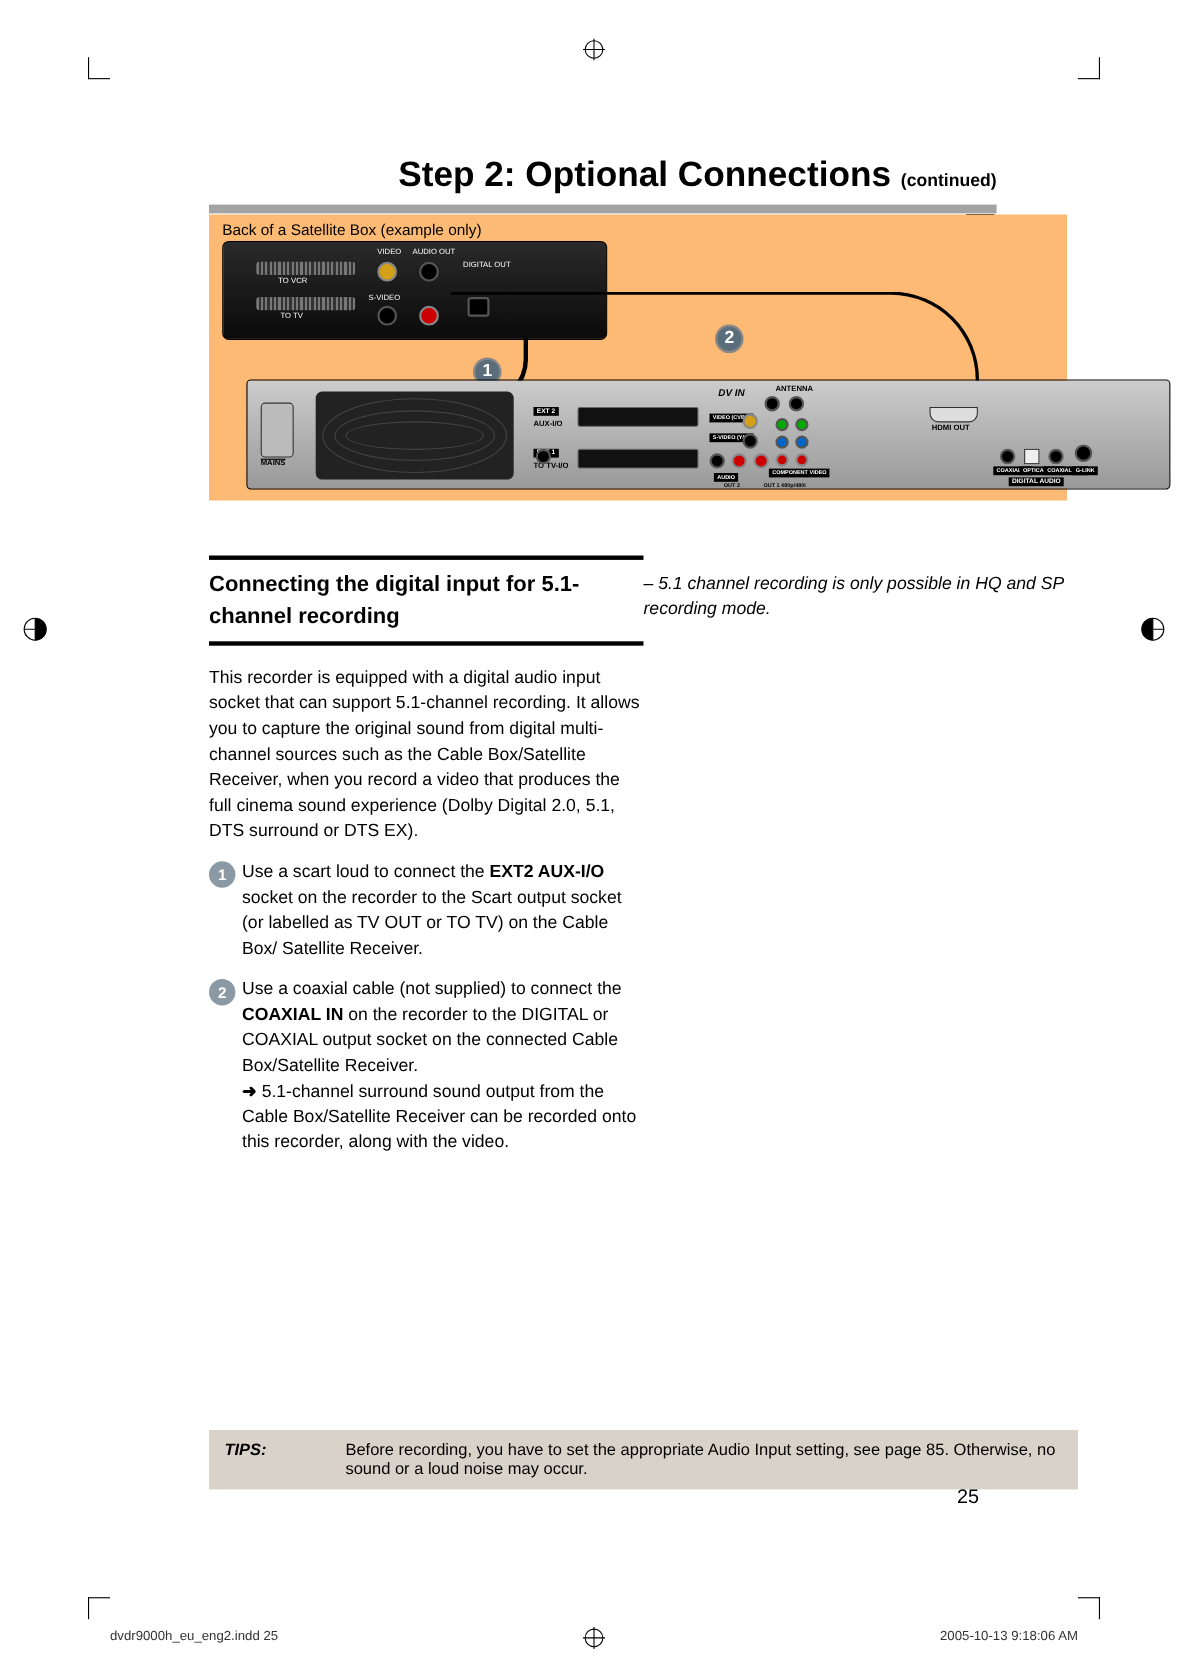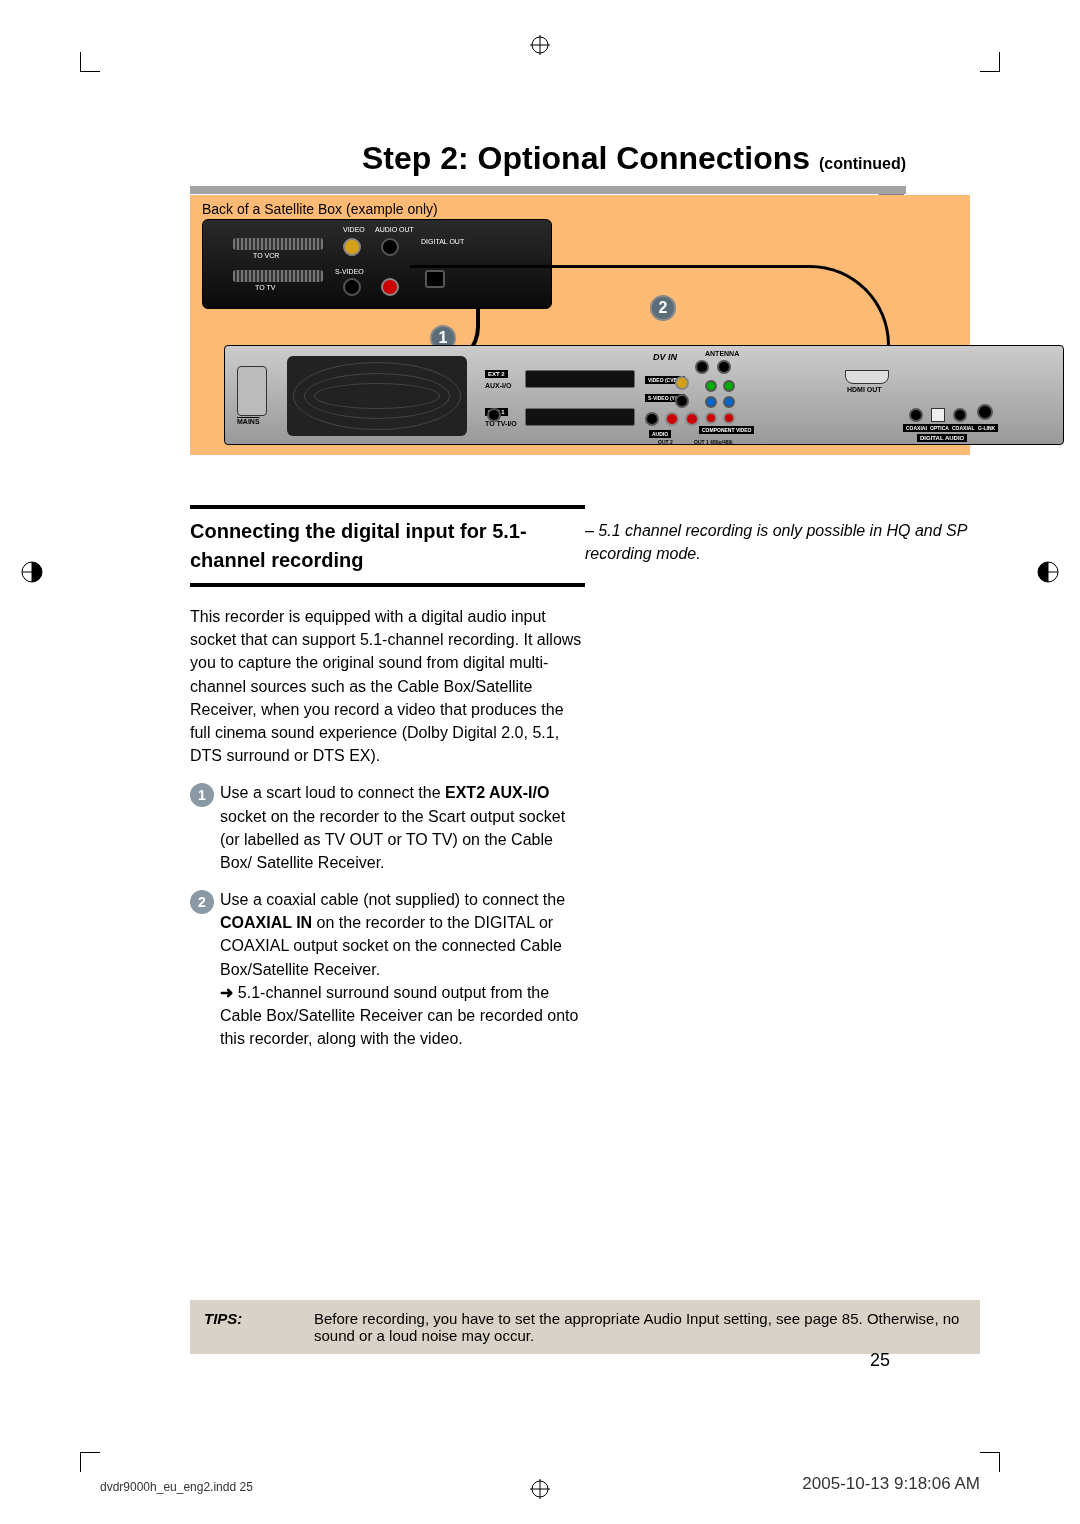--- a/index.html
+++ b/index.html
@@ -177,21 +177,21 @@
     background: #d9d2c8;
     padding: 10px 14px;
     font-size: 15px;
     display: flex;
     gap: 40px;
   }
   .tips-label { font-style: italic; font-weight: bold; min-width: 70px; }
   .page-num { position: absolute; right: 90px; top: 1330px; font-size: 18px; }
 
   .footer-left { position: absolute; left: 100px; bottom: 30px; font-size: 12px; color: #333; }
-  .footer-right { position: absolute; right: 100px; bottom: 30px; font-size: 17px; color: #333; }
+  .footer-right { position: absolute; right: 100px; bottom: 30px; font-size: 12px; color: #333; }
 </style>
 </head>
 <body>
 
 <svg class="top-reg" viewBox="0 0 20 20">
     <circle cx="10" cy="10" r="8" fill="none" stroke="#000"></circle>
     <line x1="0" y1="10" x2="20" y2="10" stroke="#000"></line>
     <line x1="10" y1="0" x2="10" y2="20" stroke="#000"></line>
   </svg>
 <svg class="bottom-reg" viewBox="0 0 20 20">

